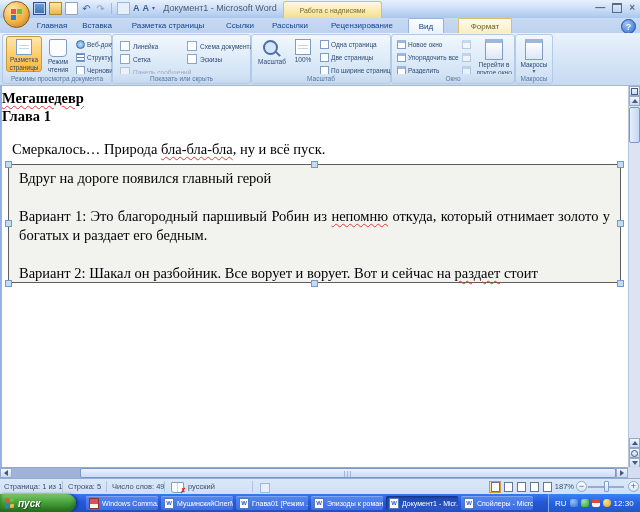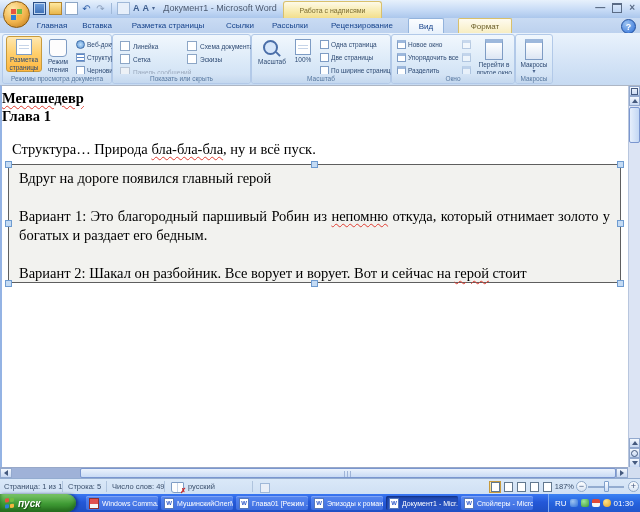--- a/index.html
+++ b/index.html
@@ -313,26 +313,26 @@
         <span class="txt">Макросы</span>
         <span class="dd">▾</span>
       </div>
       <div class="rg-label">Макросы</div>
     </div>
   </div>
 
   <div class="abs doc">
     <div class="h-center" style="top:4px"><span class="sp">Мегашедевр</span></div>
     <div class="h-center" style="top:22px">Глава 1</div>
-    <div class="para1"><span>Структура… Природа </span><span class="sp">бла-бла-бла</span><span>, ну и всё пуск.</span></div>
+    <div class="para1"><span>Смеркалось… Природа </span><span class="sp">бла-бла-бла</span><span>, ну и всё пуск.</span></div>
 
     <div class="tbox">
       <p>Вдруг на дороге появился главный герой</p>
       <p class="just"><span>Вариант 1: Это благородный паршивый Робин из </span><span class="sp">непомню</span><span> откуда, который отнимает золото у богатых и раздает его бедным.</span></p>
-      <p><span>Вариант 2: Шакал он разбойник. Все ворует и ворует. Вот и сейчас на </span><span class="sp">герой</span><span> стоит</span></p>
+      <p><span>Вариант 2: Шакал он разбойник. Все ворует и ворует. Вот и сейчас на </span><span class="sp">раздает</span><span> стоит</span></p>
     </div>
 
     <span class="hdl" style="left:3px;top:75px"></span>
     <span class="hdl" style="left:309px;top:75px"></span>
     <span class="hdl" style="left:615px;top:75px"></span>
     <span class="hdl" style="left:3px;top:134px"></span>
     <span class="hdl" style="left:615px;top:134px"></span>
     <span class="hdl" style="left:3px;top:194px"></span>
     <span class="hdl" style="left:309px;top:194px"></span>
     <span class="hdl" style="left:615px;top:194px"></span>
@@ -440,17 +440,17 @@
     <div class="tbtn" style="left:461px">
       <span class="doc-ico">W</span>
       <span>Спойлеры - Micro...</span>
     </div>
     <div class="tray">
       <span>RU</span>
       <span class="tico" style="background:radial-gradient(circle at 35% 30%,#9CC3F0,#2E6FD9)"></span>
       <span class="tico" style="background:radial-gradient(circle at 35% 30%,#9CE89A,#3E9A34)"></span>
       <span class="tico" style="background:linear-gradient(#E04838 55%,#F5F5F5 55%)"></span>
       <span class="tico" style="background:radial-gradient(circle at 35% 30%,#FFE28A,#E0A020);border-radius:50%"></span>
-      <span>01:30</span>
+      <span>12:30</span>
     </div>
   </div>
 
 </div>
 
 </body></html>

